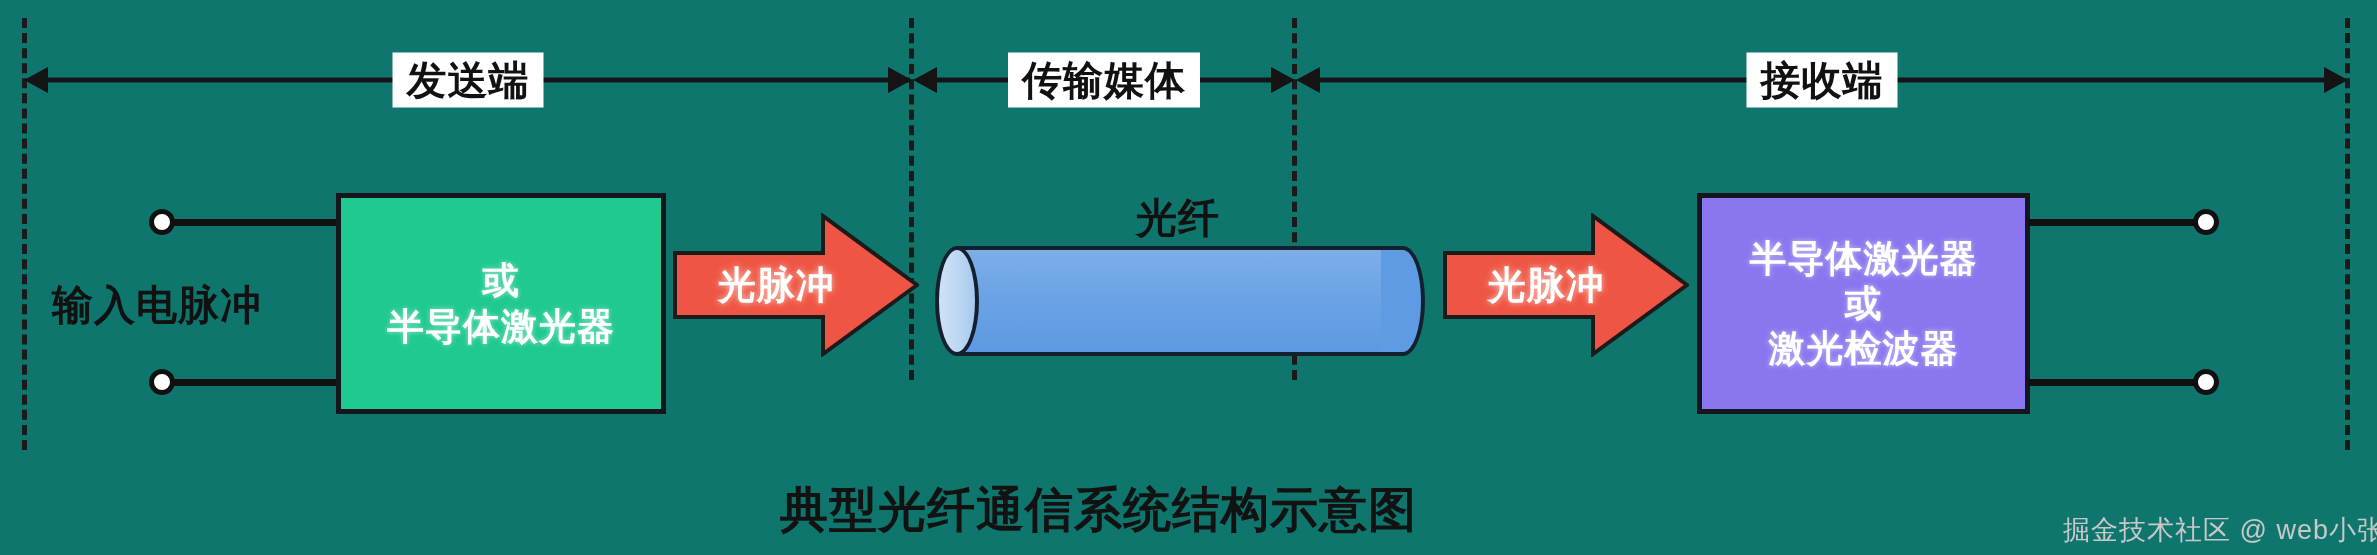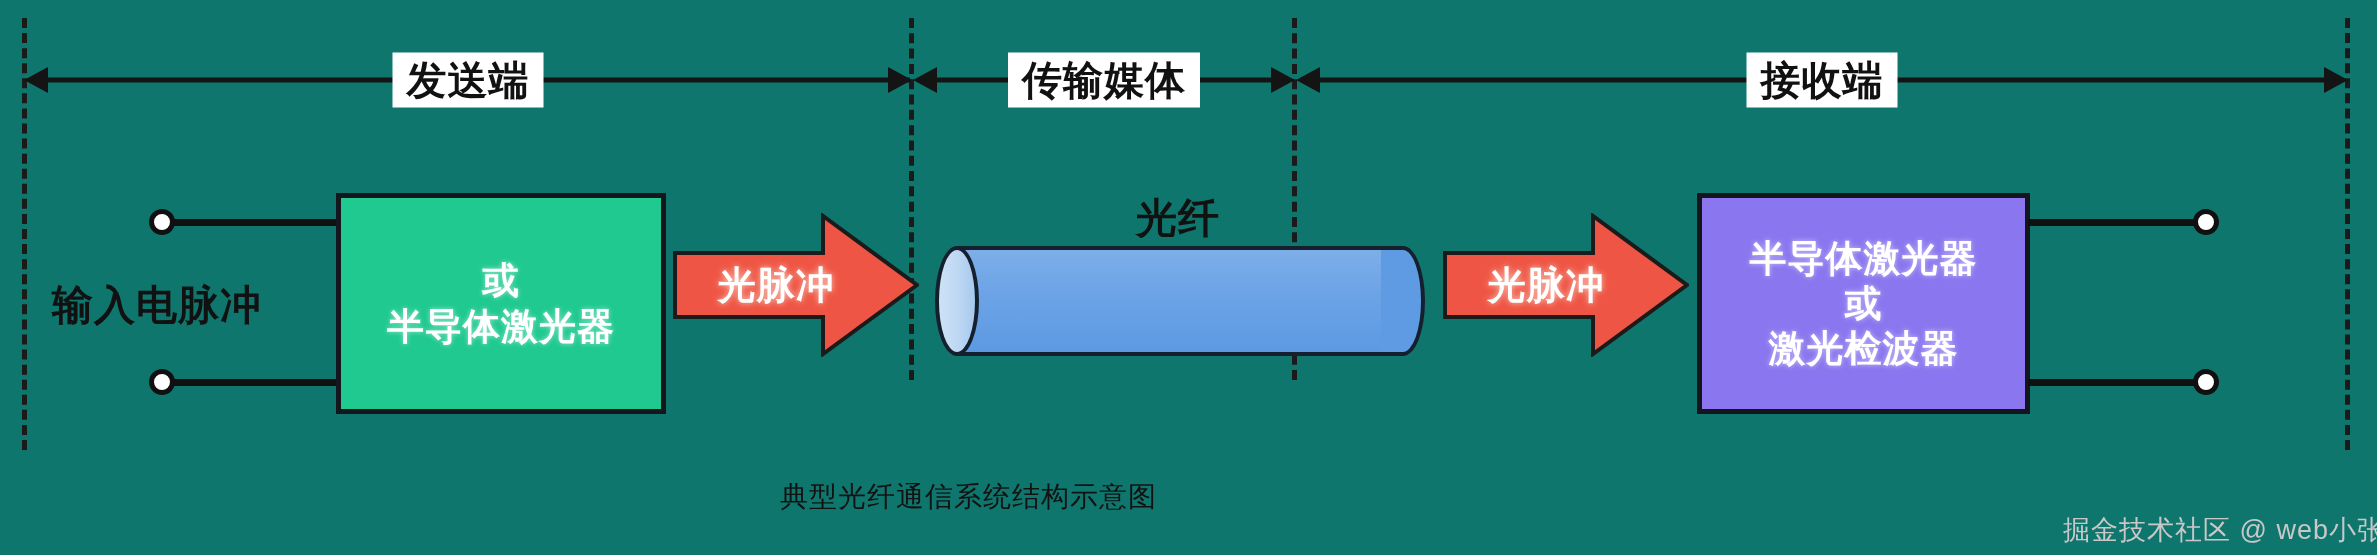--- a/index.html
+++ b/index.html
@@ -179,22 +179,22 @@
     white-space: nowrap;
     letter-spacing: 1px;
     margin-top: 13px;
   }
 
   
   .figure-caption {
     position: absolute;
     left: 50%;
     transform: translateX(-50%);
-    font-size: 28px;
-    font-weight: normal;
+    font-size: 48px;
+    font-weight: bold;
     color: #121212;
     white-space: nowrap;
     letter-spacing: 1px;
   }
 
   
   .watermark {
     position: absolute;
     font-size: 27px;
     color: #c8c8c8;

